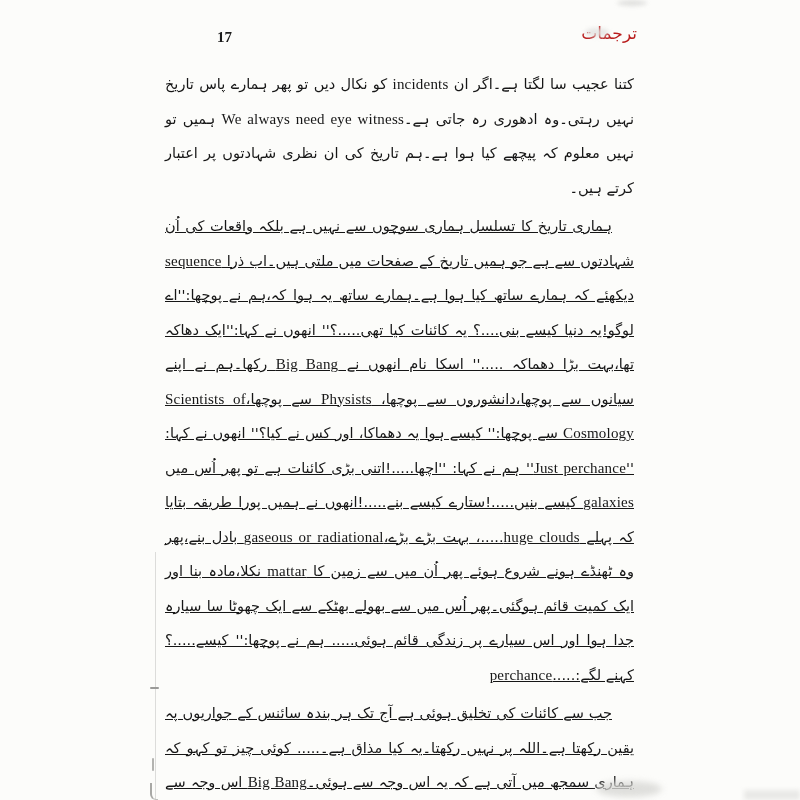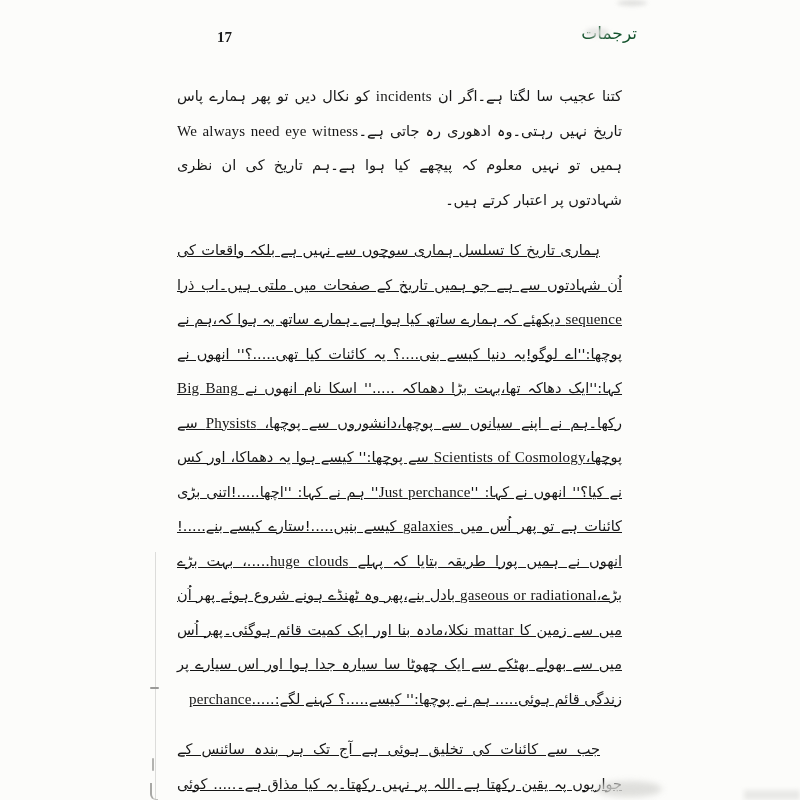--- a/index.html
+++ b/index.html
@@ -13,41 +13,41 @@
     position:relative;
     width:800px;height:800px;
     background:#fcfcfa;
     color:#1a1a1a;
   }
   .page-header-title{
     position:absolute;
     top:23px;right:163px;
     font-size:17px;
     direction:rtl;
-    color:#14532d;
+    color:#b91c1c;
   }
   .page-number{
     position:absolute;
     top:29px;left:217px;
     font-family:"Liberation Serif","DejaVu Serif",serif;
     font-weight:bold;
     font-size:15px;
     color:#1c1c1c;
   }
   .body-text{
     position:absolute;
     top:63px;left:161px;
     width:477px;
     direction:rtl;
     font-size:14.5px;
     line-height:34.5px;
     color:#161616;
   }
   .body-text p{
-    margin:16px;
+    margin:4px;
     text-align:justify;
   }
   .body-text p.indented{
     text-indent:22px;
     text-decoration:underline;
   }
   .latin{
     font-family:"Liberation Serif","DejaVu Serif",serif;
     font-size:15px;
     letter-spacing:.2px;

